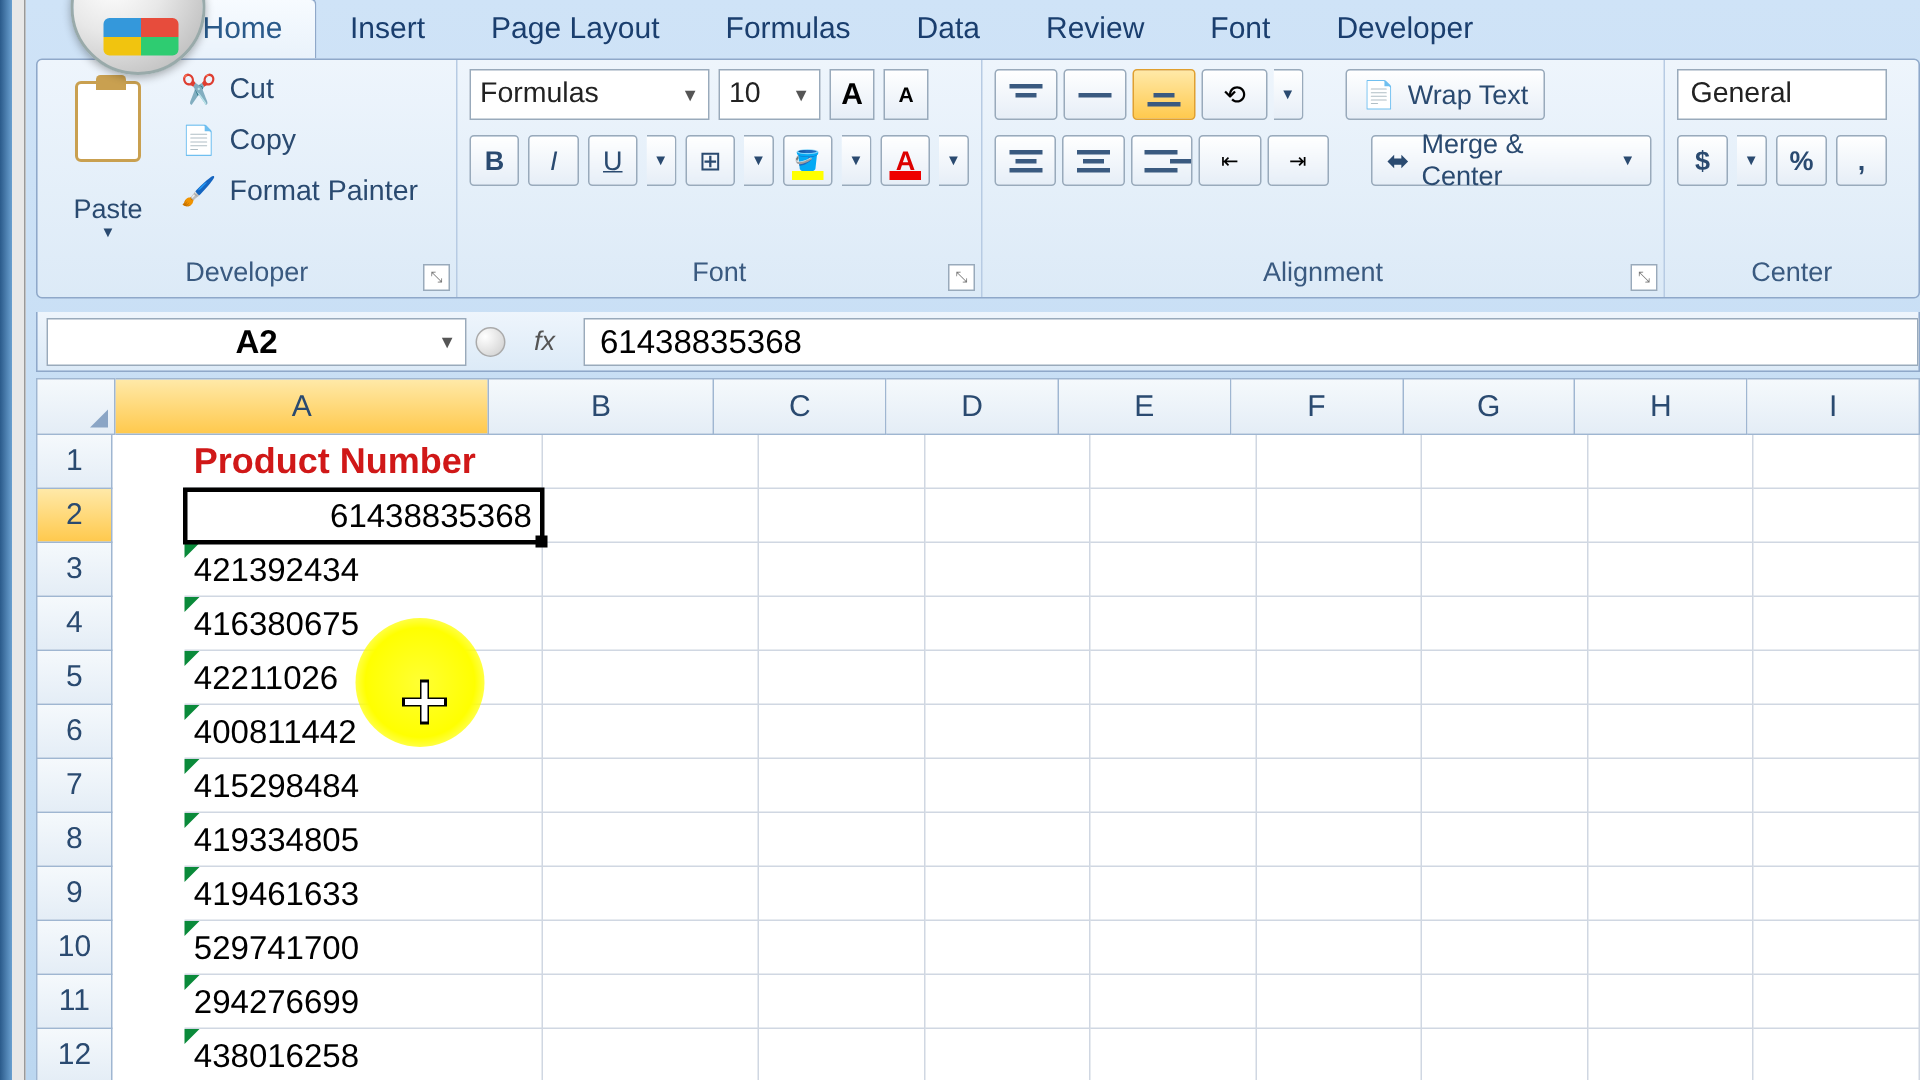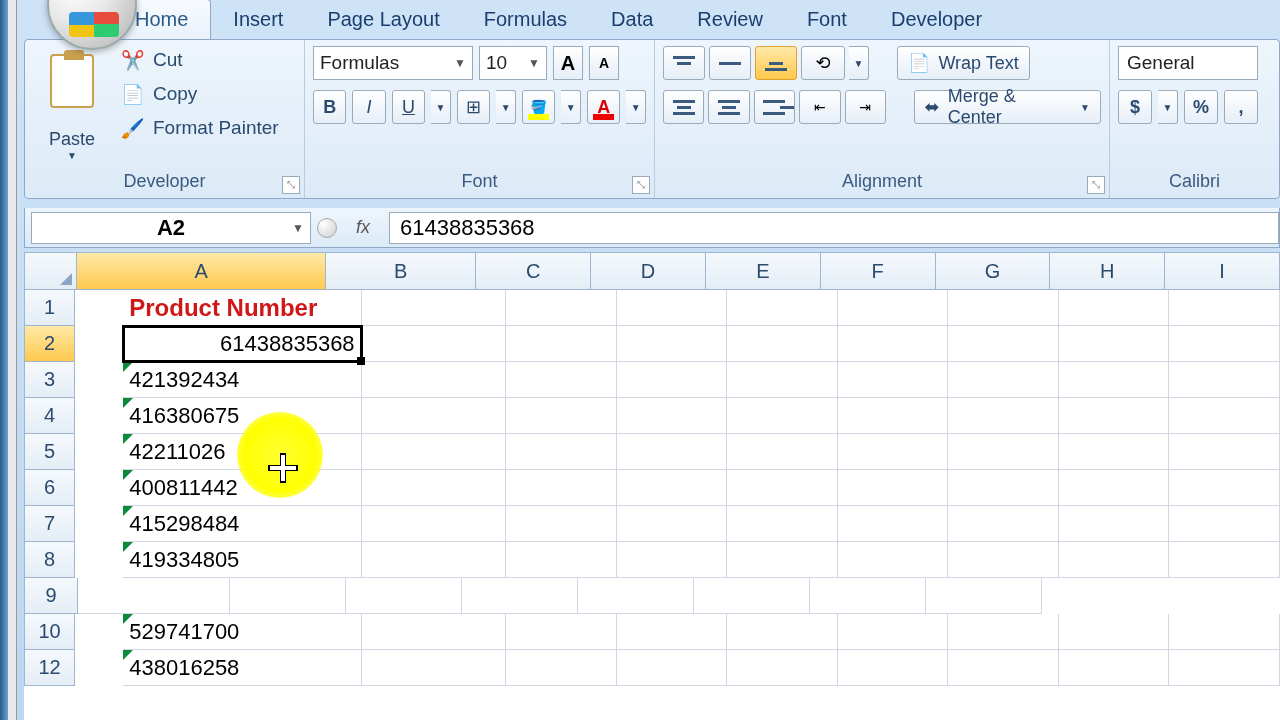--- a/index.html
+++ b/index.html
@@ -277,21 +277,21 @@
             </div>
           <div class="btn small-drop">▼</div>
           <div class="btn">
               <b>%</b>
             </div>
           <div class="btn">
               <b>,</b>
             </div>
         </div>
       </div>
-      <div class="group-label">Calibri</div>
+      <div class="group-label">Center</div>
     </div>
 
   </div>
 
   <div class="formula-bar">
     <div class="name-box">
       <span>A2</span>
       <span class="arrow">▼</span>
     </div>
     <div class="fx-area">
@@ -408,32 +408,45 @@
         <div class="cell colStd"></div>
         <div class="cell colStd"></div>
         <div class="cell colStd"></div>
         <div class="cell colStd"></div>
         <div class="cell colStd"></div>
         <div class="cell colStd"></div>
         <div class="cell colStd"></div>
       </div>
       <div class="row">
         <div class="row-h">9</div>
+        <div class="cell colA text-tri">419461633</div>
         <div class="cell colB"></div>
         <div class="cell colStd"></div>
         <div class="cell colStd"></div>
         <div class="cell colStd"></div>
         <div class="cell colStd"></div>
         <div class="cell colStd"></div>
         <div class="cell colStd"></div>
         <div class="cell colStd"></div>
       </div>
       <div class="row">
         <div class="row-h">10</div>
         <div class="cell colA text-tri">529741700</div>
+        <div class="cell colB"></div>
+        <div class="cell colStd"></div>
+        <div class="cell colStd"></div>
+        <div class="cell colStd"></div>
+        <div class="cell colStd"></div>
+        <div class="cell colStd"></div>
+        <div class="cell colStd"></div>
+        <div class="cell colStd"></div>
+      </div>
+      <div class="row">
+        <div class="row-h">11</div>
+        <div class="cell colA text-tri">294276699</div>
         <div class="cell colB"></div>
         <div class="cell colStd"></div>
         <div class="cell colStd"></div>
         <div class="cell colStd"></div>
         <div class="cell colStd"></div>
         <div class="cell colStd"></div>
         <div class="cell colStd"></div>
         <div class="cell colStd"></div>
       </div>
       <div class="row">

